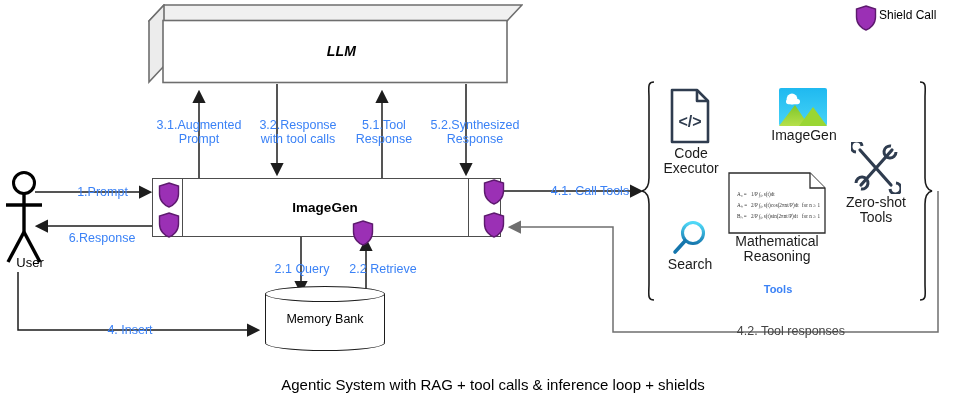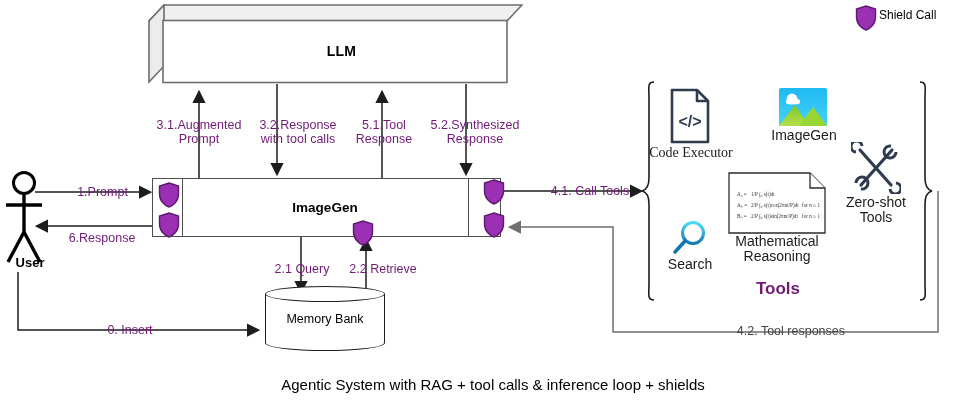--- a/index.html
+++ b/index.html
@@ -1,29 +1,29 @@
 <!DOCTYPE html>
 <html><head>
 <meta charset="utf-8">
 <style>
   html,body{margin:0;padding:0;background:#ffffff;}
   body{width:970px;height:411px;position:relative;overflow:hidden;
        font-family:"Liberation Sans","DejaVu Sans",sans-serif;
        color:#000;-webkit-font-smoothing:antialiased;}
   .abs{position:absolute;}
-  .lbl{position:absolute;font-size:12.5px;line-height:14px;color:#701a75;
+  .lbl{position:absolute;font-size:12.5px;line-height:14px;color:#3b82f6;
        text-align:center;white-space:pre-line;}
   .lbl-gray{color:#444;text-align:right;}
   .bold{font-weight:bold;}
 
   
   #llm-box{left:148px;top:4px;width:375px;height:80px;}
   #llm-label{position:absolute;left:14px;top:16px;width:359px;height:62px;
              display:flex;align-items:center;justify-content:center;
-             font-size:14px;font-weight:bold;letter-spacing:.3px;}
+             font-size:14px;font-weight:bold;letter-spacing:.3px;font-style:italic;}
 
   
   #exec-box{left:152px;top:178px;width:349px;height:59px;
             border:1.6px solid #4d4d4d;background:#fff;box-sizing:border-box;}
   #exec-div-l{position:absolute;left:182px;top:178px;width:0;height:59px;
               border-left:1.4px solid #4d4d4d;}
   #exec-div-r{position:absolute;left:468px;top:178px;width:0;height:59px;
               border-left:1.4px solid #4d4d4d;}
   #exec-label{position:absolute;left:182px;top:178px;width:286px;height:59px;
               display:flex;align-items:center;justify-content:center;
@@ -41,29 +41,29 @@
            border:1.6px solid #1d1d1d;border-radius:50%/50%;
            box-sizing:border-box;background:#fff;
            clip-path:polygon(-5% 45%,105% 45%,105% 130%,-5% 130%);}
   #mem-label{position:absolute;left:0;top:8px;width:120px;height:49px;
              display:flex;align-items:center;justify-content:center;
              font-size:12.5px;font-weight:normal;text-align:right;}
 
   
   #user{left:4px;top:170px;width:56px;height:100px;}
   #user-label{position:absolute;left:0px;top:255px;width:60px;text-align:center;
-              font-size:13px;font-weight:bold;}
+              font-size:13px;font-weight:normal;}
 
   
   .shield{position:absolute;width:22px;height:26px;}
   .shield svg{display:block;width:100%;height:100%;}
 
   
   #tools-label{left:718px;top:282px;width:120px;text-align:center;
-               font-size:17px;font-weight:bold;}
+               font-size:11px;font-weight:bold;}
   .tool-cap{position:absolute;font-size:14px;line-height:14.5px;
             text-align:center;color:#1b1b1b;}
 
   #caption{left:0;top:376px;width:970px;text-align:center;font-size:15px;padding-left:8px;}
 
   
   #legend{left:855px;top:5px;width:110px;height:22px;}
   #legend-text{position:absolute;left:24px;top:3px;font-size:12px;}
   svg.arrows{position:absolute;left:0;top:0;width:970px;height:411px;
              pointer-events:none;}
@@ -191,39 +191,39 @@
 
 <div class="abs" id="mem">
   <div id="mem-body"></div>
   <div id="mem-bot"></div>
   <div id="mem-top"></div>
   <div id="mem-label">Memory Bank</div>
 </div>
 
 <div class="lbl" style="left:262px;top:262px;width:80px;">2.1 Query</div>
 <div class="lbl" style="left:338px;top:262px;width:90px;">2.2 Retrieve</div>
-<div class="lbl" style="left:70px;top:323px;width:120px;">0. Insert</div>
+<div class="lbl" style="left:70px;top:323px;width:120px;">4. Insert</div>
 <div class="lbl" style="left:535px;top:184px;width:110px;">4.1. Call Tools</div>
 <div class="lbl lbl-gray" style="left:665px;top:324px;width:180px;">4.2. Tool responses</div>
 
 <svg class="abs" style="left:640px;top:80px;width:16px;height:222px;" viewBox="0 0 16 222">
   <path d="M14 2 C7 2 9 8 9 18 L9 98 C9 106 6 110 2 111 C6 112 9 116 9 124 L9 204 C9 214 7 220 14 220" fill="none" stroke="#1d1d1d" stroke-width="1.6"></path>
 </svg>
 <svg class="abs" style="left:918px;top:80px;width:16px;height:222px;" viewBox="0 0 16 222">
   <path d="M2 2 C9 2 7 8 7 18 L7 98 C7 106 10 110 14 111 C10 112 7 116 7 124 L7 204 C7 214 9 220 2 220" fill="none" stroke="#1d1d1d" stroke-width="1.6"></path>
 </svg>
 
 <div class="abs" style="left:669px;top:88px;width:42px;height:56px;">
   <svg width="42" height="56" viewBox="0 0 42 56">
     <path d="M3 2 H28 L39 13 V54 H3 Z" fill="#fff" stroke="#2f3c4f" stroke-width="2.6" stroke-linejoin="round"></path>
     <path d="M28 2 V13 H39" fill="none" stroke="#2f3c4f" stroke-width="2.6" stroke-linejoin="round"></path>
     <text x="21" y="39" font-family="'Liberation Sans',sans-serif" font-size="16" font-weight="bold" fill="#2f3c4f" text-anchor="middle">&lt;/&gt;</text>
   </svg>
 </div>
-<div class="tool-cap" style="left:648px;top:146px;width:86px;font-family:Liberation Serif, serif;">Code Executor</div>
+<div class="tool-cap" style="left:648px;top:146px;width:86px;">Code Executor</div>
 
 <div class="abs" style="left:779px;top:88px;width:48px;height:38px;">
   <svg width="48" height="38" viewBox="0 0 48 38">
     <defs>
         <linearGradient id="sky" x1="0" y1="0" x2="0" y2="1">
       <stop offset="0" stop-color="#1fb9f0"></stop>
           <stop offset="1" stop-color="#47d3f7"></stop>
         </linearGradient>
       <linearGradient id="grn" x1="0" y1="0" x2="0" y2="1">
       <stop offset="0" stop-color="#7fc62a"></stop>

